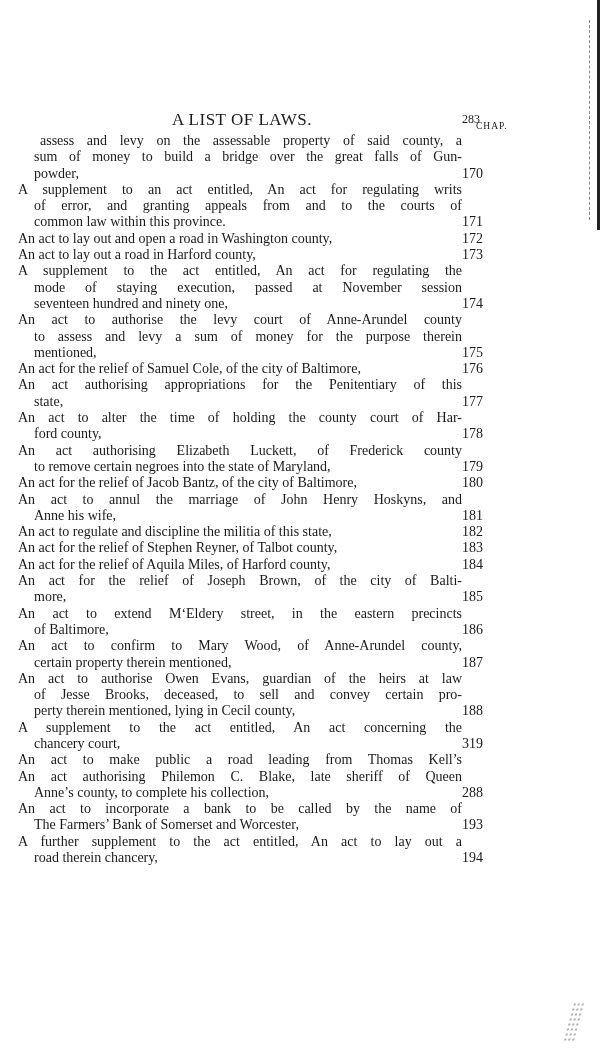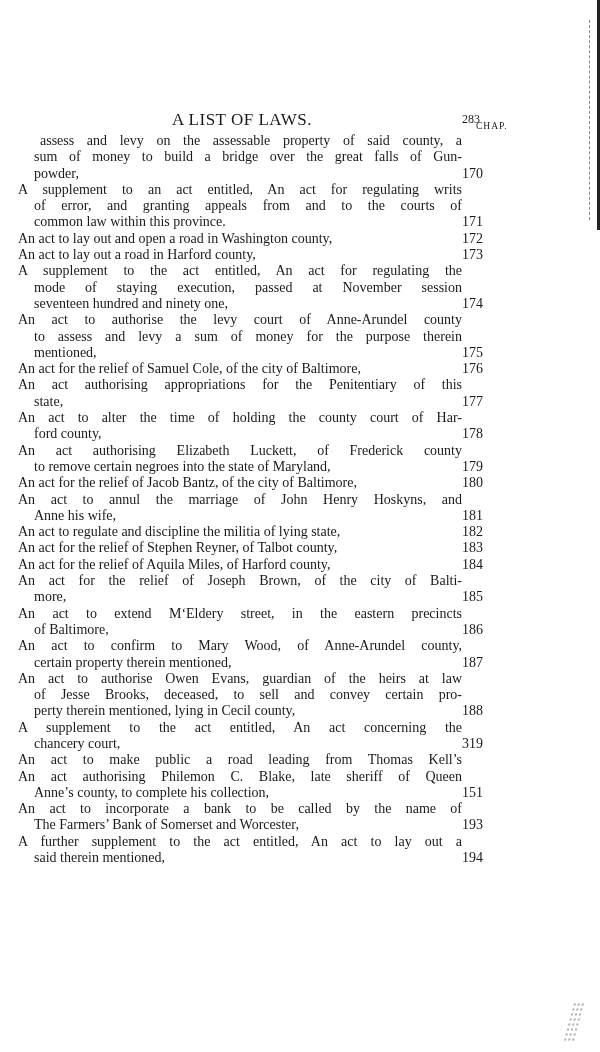--- a/index.html
+++ b/index.html
@@ -103,21 +103,21 @@
       <div class="line indent last"><span>to remove certain negroes into the state of Maryland,</span><span class="chap-num">179</span></div>
     </div>
     <div class="entry">
       <div class="line last"><span>An act for the relief of Jacob Bantz, of the city of Baltimore,</span><span class="chap-num">180</span></div>
     </div>
     <div class="entry">
       <div class="line"><span>An act to annul the marriage of John Henry Hoskyns, and</span></div>
       <div class="line indent last"><span>Anne his wife,</span><span class="chap-num">181</span></div>
     </div>
     <div class="entry">
-      <div class="line last"><span>An act to regulate and discipline the militia of lying state,</span><span class="chap-num">182</span></div>
+      <div class="line last"><span>An act to regulate and discipline the militia of this state,</span><span class="chap-num">182</span></div>
     </div>
     <div class="entry">
       <div class="line last"><span>An act for the relief of Stephen Reyner, of Talbot county,</span><span class="chap-num">183</span></div>
     </div>
     <div class="entry">
       <div class="line last"><span>An act for the relief of Aquila Miles, of Harford county,</span><span class="chap-num">184</span></div>
     </div>
     <div class="entry">
       <div class="line"><span>An act for the relief of Joseph Brown, of the city of Balti-</span></div>
       <div class="line indent last"><span>more,</span><span class="chap-num">185</span></div>
@@ -137,25 +137,25 @@
     </div>
     <div class="entry">
       <div class="line"><span>A supplement to the act entitled, An act concerning the</span></div>
       <div class="line indent last"><span>chancery court,</span><span class="chap-num">319</span></div>
     </div>
     <div class="entry">
       <div class="line"><span>An act to make public a road leading from Thomas Kell’s</span></div>
     </div>
     <div class="entry">
       <div class="line"><span>An act authorising Philemon C. Blake, late sheriff of Queen</span></div>
-      <div class="line indent last"><span>Anne’s county, to complete his collection,</span><span class="chap-num">151</span></div>
+      <div class="line indent last"><span>Anne’s county, to complete his collection,</span><span class="chap-num">288</span></div>
     </div>
     <div class="entry">
       <div class="line"><span>An act to incorporate a bank to be called by the name of</span></div>
       <div class="line indent last"><span>The Farmers’ Bank of Somerset and Worcester,</span><span class="chap-num">193</span></div>
     </div>
     <div class="entry">
       <div class="line"><span>A further supplement to the act entitled, An act to lay out a</span></div>
-      <div class="line indent last"><span>said therein mentioned,</span><span class="chap-num">194</span></div>
+      <div class="line indent last"><span>road therein chancery,</span><span class="chap-num">194</span></div>
     </div>
   </div>
 
 <div class="specks"></div>
 
 </body></html>

